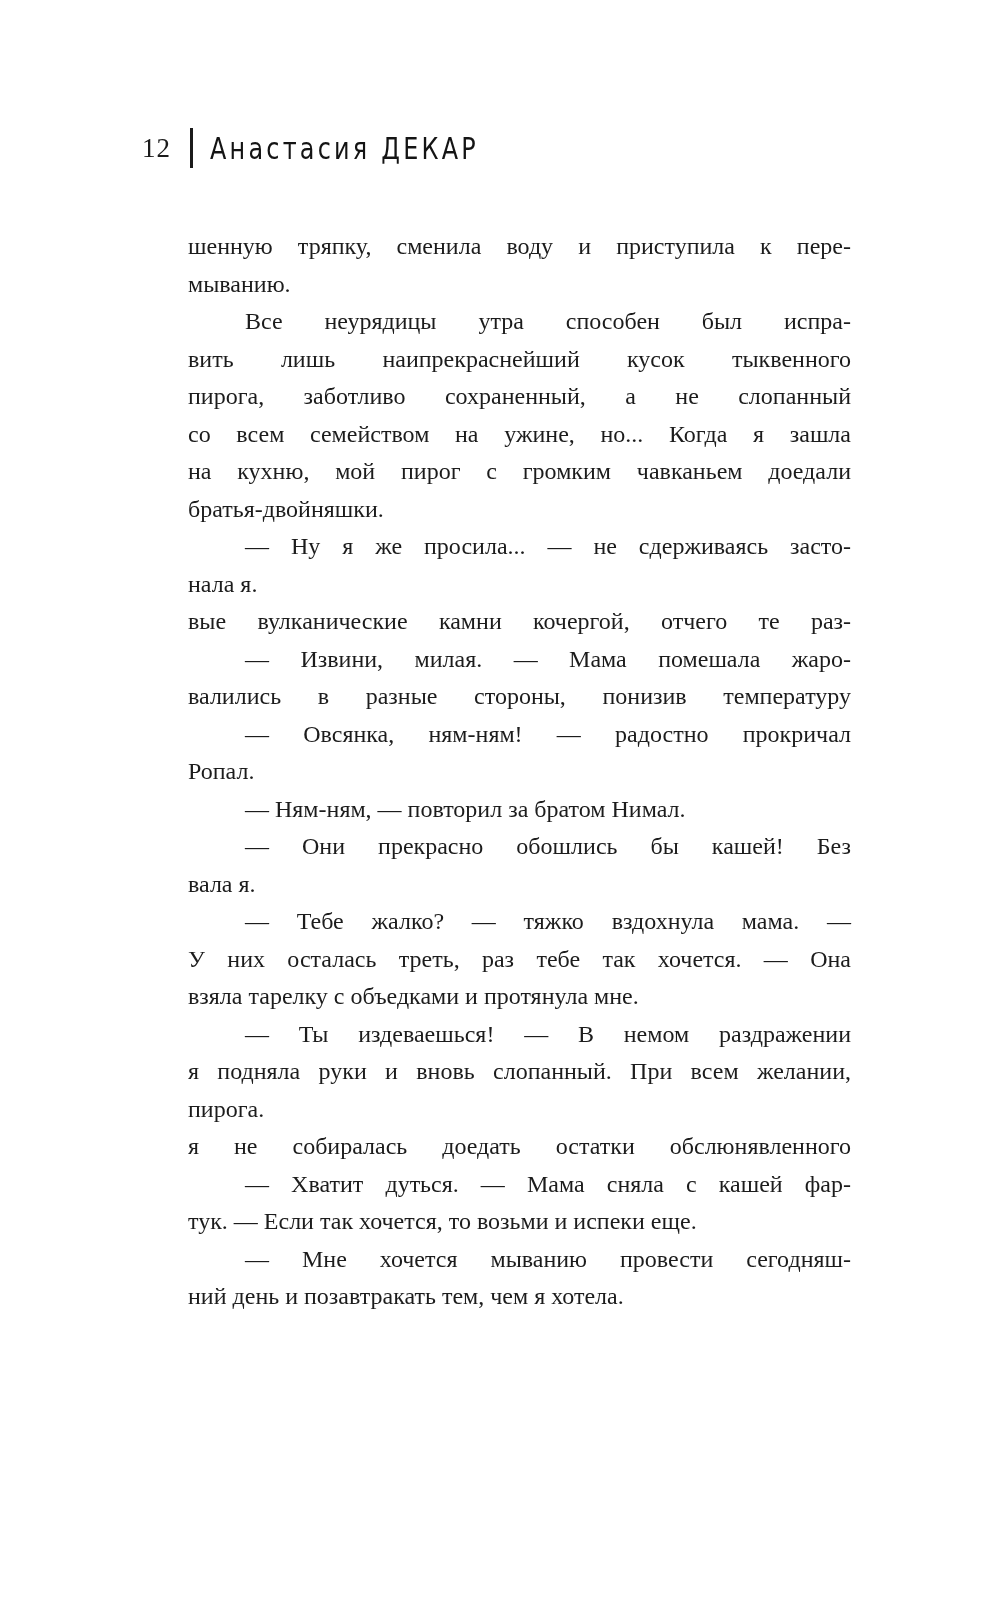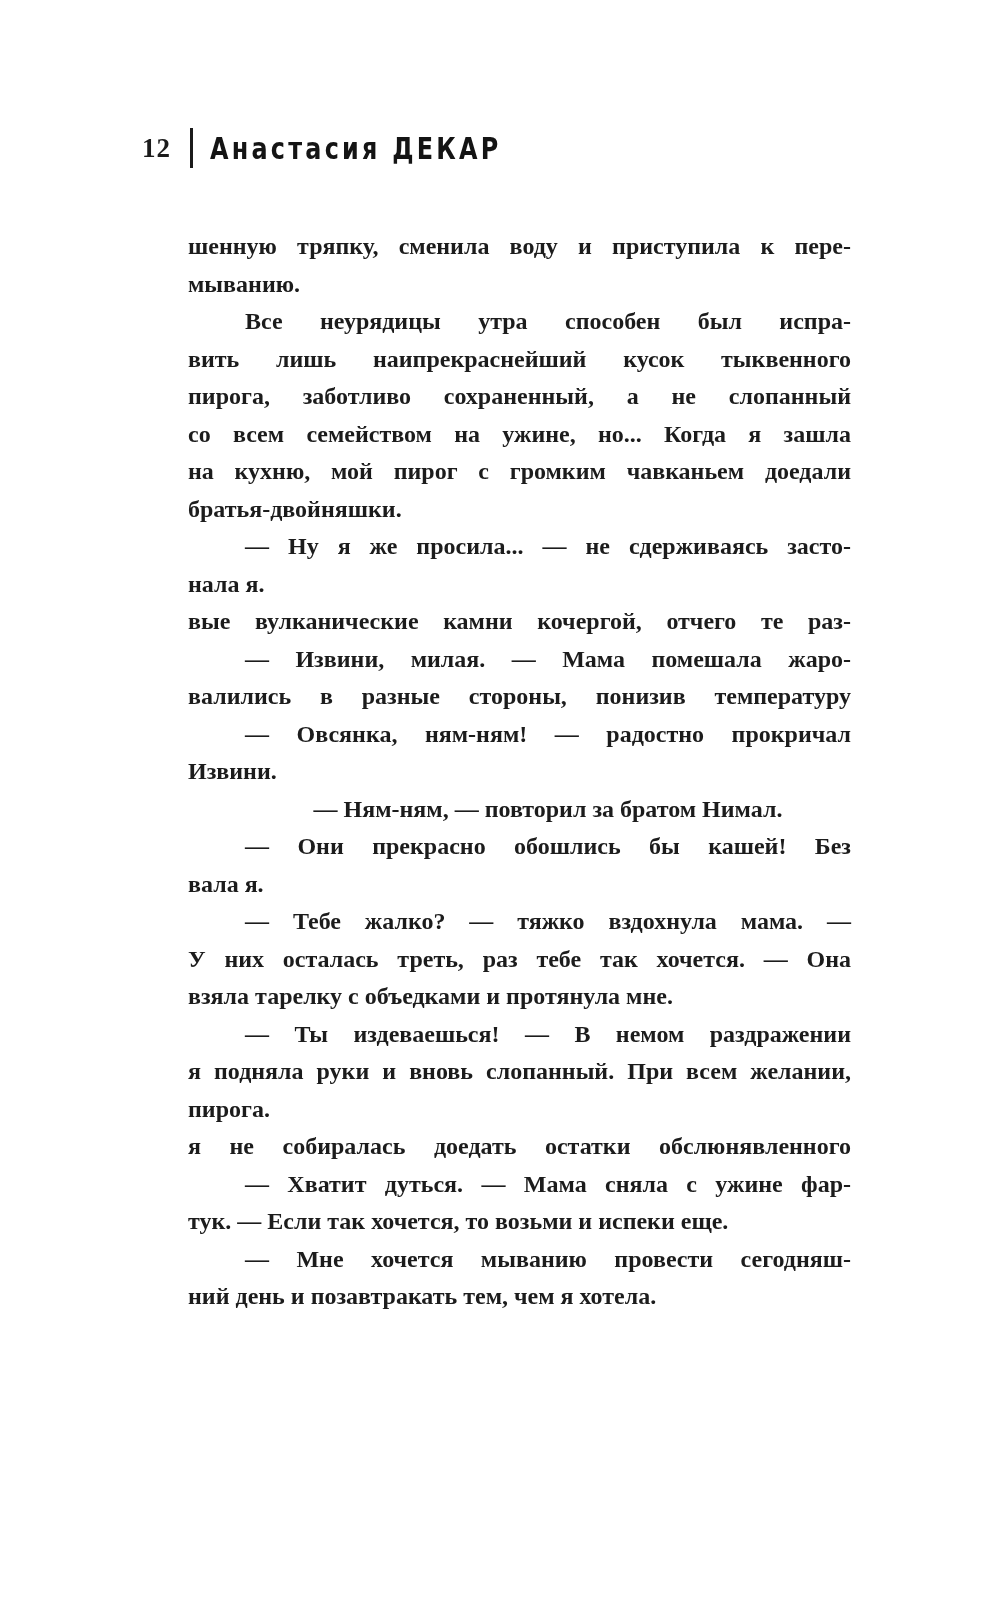--- a/index.html
+++ b/index.html
@@ -7,21 +7,20 @@
     padding: 0;
     background: #ffffff;
   }
   .page {
     position: relative;
     width: 960px;
     height: 1616px;
     background: #ffffff;
     overflow: hidden;
     font-family: "Liberation Serif", "DejaVu Serif", serif;
-    font-weight: bold;
   }
   
   .header {
     position: absolute;
     left: 142px;
     top: 126px;
     height: 44px;
     display: flex;
     align-items: center;
   }
@@ -61,21 +60,20 @@
     height: 37.5px;
     white-space: normal;
     overflow: visible;
   }
   .just {
     text-align: justify;
     text-align-last: justify;
   }
   .ind {
     padding-left: 57px;
-    text-align: center;
   }
 </style>
 </head>
 <body>
 
 <div class="page">
   <div class="header">
     <span class="page-number">12</span>
     <span class="header-divider"></span>
     <span class="running-title">Анастасия ДЕКАР</span>
@@ -89,29 +87,29 @@
       <div class="text-line just">пирога, заботливо сохраненный, а не слопанный</div>
       <div class="text-line just">со всем семейством на ужине, но... Когда я зашла</div>
       <div class="text-line just">на кухню, мой пирог с громким чавканьем доедали</div>
       <div class="text-line">братья-двойняшки.</div>
       <div class="text-line just ind">— Ну я же просила... — не сдерживаясь засто-</div>
       <div class="text-line">нала я.</div>
       <div class="text-line just">вые вулканические камни кочергой, отчего те раз-</div>
       <div class="text-line just ind">— Извини, милая. — Мама помешала жаро-</div>
       <div class="text-line just">валились в разные стороны, понизив температуру</div>
       <div class="text-line just ind">— Овсянка, ням-ням! — радостно прокричал</div>
-      <div class="text-line">Извини.</div>
+      <div class="text-line">Ропал.</div>
       <div class="text-line ind">— Ням-ням, — повторил за братом Нимал.</div>
       <div class="text-line just ind">— Они прекрасно обошлись бы кашей! Без</div>
       <div class="text-line">вала я.</div>
       <div class="text-line just ind">— Тебе жалко? — тяжко вздохнула мама. —</div>
       <div class="text-line just">У них осталась треть, раз тебе так хочется. — Она</div>
       <div class="text-line">взяла тарелку с объедками и протянула мне.</div>
       <div class="text-line just ind">— Ты издеваешься! — В немом раздражении</div>
       <div class="text-line just">я подняла руки и вновь слопанный. При всем желании,</div>
       <div class="text-line">пирога.</div>
       <div class="text-line just">я не собиралась доедать остатки обслюнявленного</div>
-      <div class="text-line just ind">— Хватит дуться. — Мама сняла с ужине фар-</div>
+      <div class="text-line just ind">— Хватит дуться. — Мама сняла с кашей фар-</div>
       <div class="text-line">тук. — Если так хочется, то возьми и испеки еще.</div>
       <div class="text-line just ind">— Мне хочется мыванию провести сегодняш-</div>
       <div class="text-line">ний день и позавтракать тем, чем я хотела.</div>
     </div>
 </div>
 
 </body></html>

